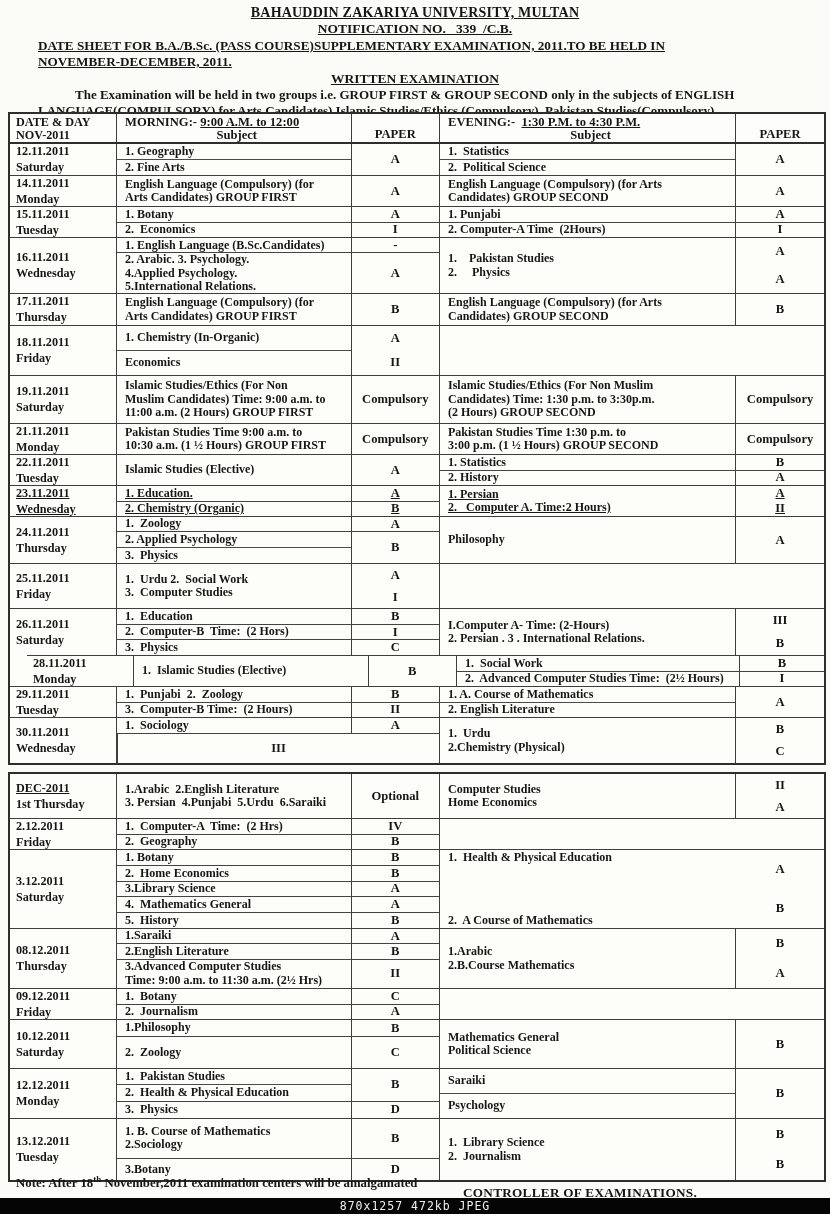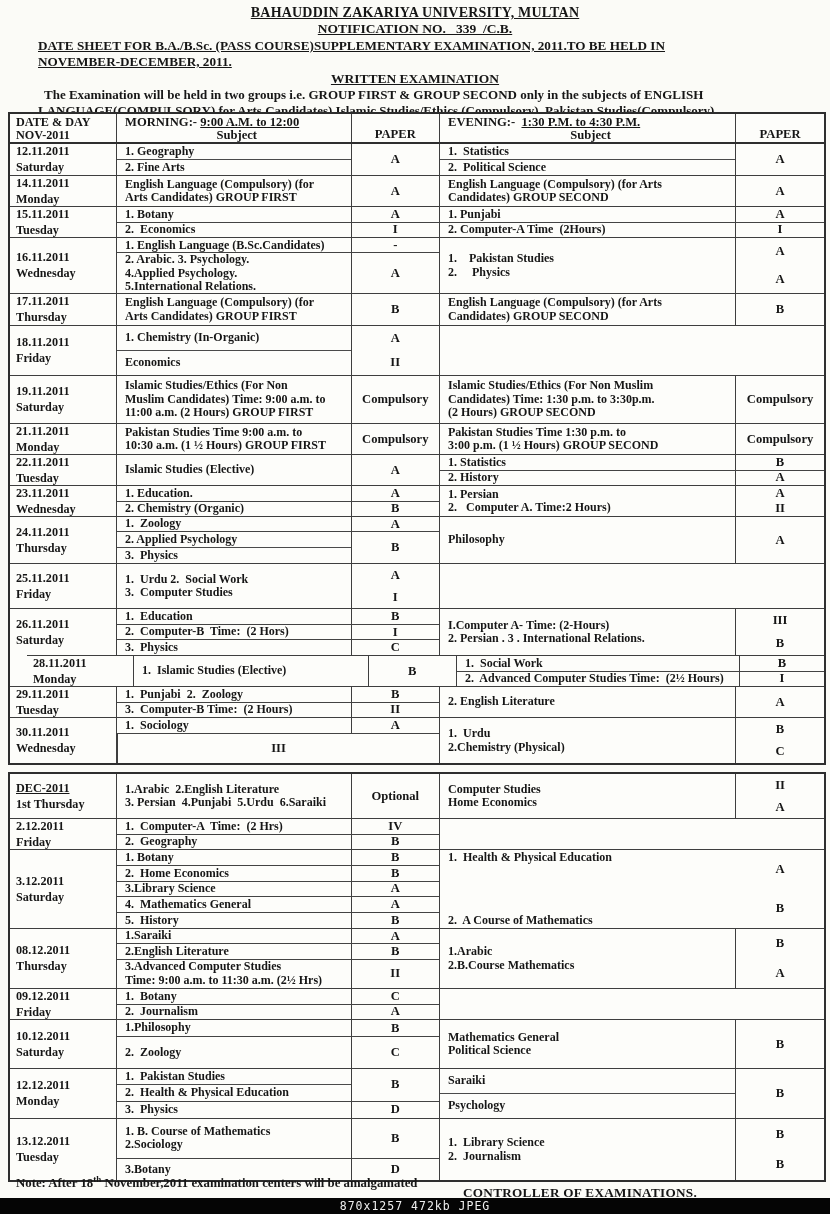--- a/index.html
+++ b/index.html
@@ -12,21 +12,21 @@
   .abs{position:absolute;}
   .u{text-decoration:underline;}
   .center{text-align:center;}
 
   
   .doc-title{top:5px;left:0;right:0;text-align:center;font-size:14px;letter-spacing:.2px;}
   .doc-notif{top:21px;left:0;right:0;text-align:center;font-size:13.5px;white-space:pre;}
   .ds-line1{top:38px;left:38px;font-size:13.2px;}
   .ds-line2{top:54px;left:38px;font-size:13.2px;}
   .written{top:71px;left:0;right:0;text-align:center;font-size:13.5px;}
-  .intro1{top:87px;left:44px;font-size:13px;white-space:pre;}
+  .intro1{top:87px;left:75px;font-size:13px;white-space:pre;}
   .intro2{top:103px;left:38px;font-size:13px;white-space:pre;}
 
   
   .etable{position:absolute;top:112px;left:8px;width:818px;}
   .tsection{border:2px solid #2e2e2e;background:#fdfdfa;box-sizing:border-box;}
   .thead-sec{border-bottom:none;}
   .tgap{height:7px;}
   .trow{display:flex;box-sizing:border-box;}
   .trow + .trow{border-top:1.6px solid #3e3e3e;}
   .c-date{flex:0 0 107px;border-right:1.6px solid #3e3e3e;box-sizing:border-box;
@@ -440,21 +440,21 @@
               <div class="subcell">
                 <div class="ln">2. History</div>
               </div>
             </div>
             <div class="pcell">
               <div class="pln">A</div>
             </div>
           </div>
         </div>
       </div>
-      <div class="trow" style="height: 31px;">
+      <div class="trow" style="height: 31px; text-decoration: underline;">
         <div class="c-date">
           <div class="dl">23.11.2011</div>
           <div class="dl">Wednesday</div>
         </div>
         <div class="half m">
           <div class="seg">
             <div class="subcol">
               <div class="subcell">
                 <div class="ln">1. Education.</div>
               </div>
@@ -675,20 +675,23 @@
               </div>
             </div>
             <div class="pcell">
               <div class="pln">II</div>
             </div>
           </div>
         </div>
         <div class="half e">
           <div class="seg">
             <div class="subcol">
+              <div class="subcell">
+                <div class="ln">1. A. Course of Mathematics</div>
+              </div>
               <div class="subcell">
                 <div class="ln">2. English Literature</div>
               </div>
             </div>
             <div class="pcell">
               <div class="pln">A</div>
             </div>
           </div>
         </div>
       </div>

